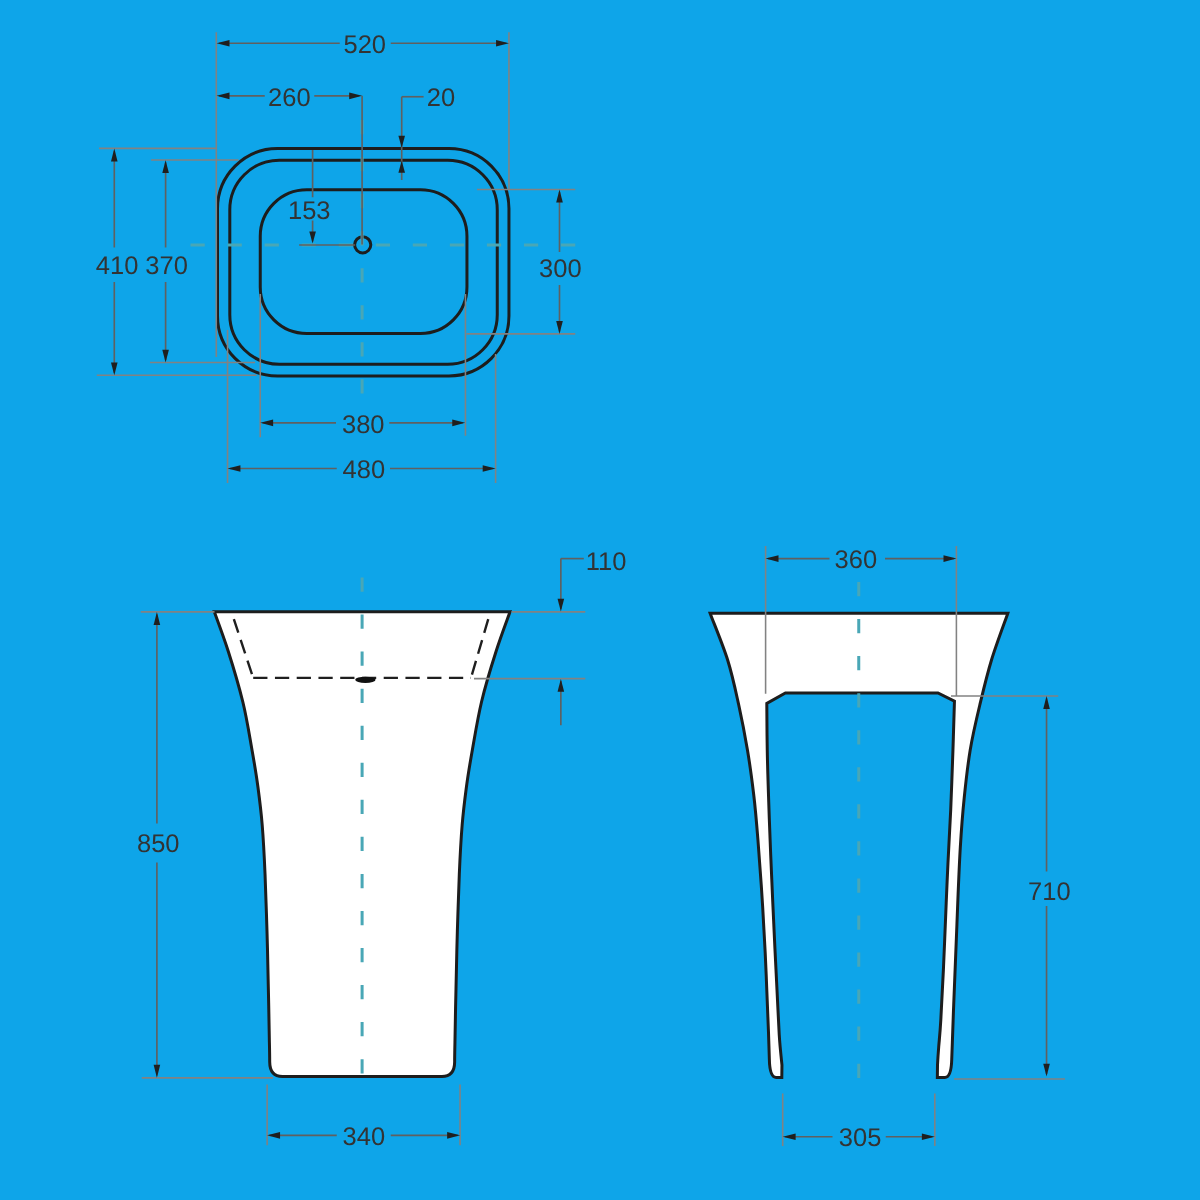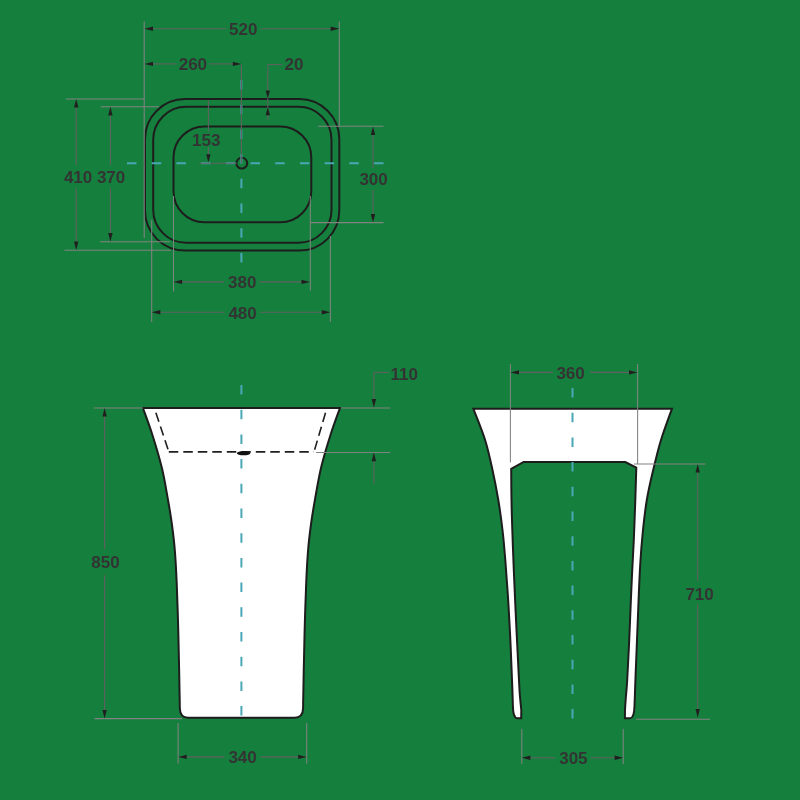--- a/index.html
+++ b/index.html
@@ -1,16 +1,16 @@
 <!DOCTYPE html>
 <html><head>
 <meta charset="utf-8">
 <style>
 html,body{margin:0;padding:0;background:#ffffff;}
-.page{width:800px;height:800px;position:relative;background:#15803d;overflow:hidden;font-weight:bold;}
+.page{width:800px;height:800px;position:relative;background:#0ea5e9;overflow:hidden;}
 text{font-family:"Liberation Sans",sans-serif;font-size:17px;fill:#333333;}
 .dim{stroke:#606060;stroke-width:1.1;fill:none;}
 .ext{stroke:#828282;stroke-width:1.05;fill:none;}
 .arr{fill:#1f1f1f;stroke:none;}
 .main{stroke:#1d1d1d;stroke-width:2;fill:none;}
 .mainf{stroke:#1d1d1d;stroke-width:2;fill:#ffffff;}
 .cyan{stroke:#49a7b6;stroke-width:2;fill:none;stroke-dasharray:9.5 15.2;}
 .hid{stroke:#1f1f1f;stroke-width:1.6;fill:none;stroke-dasharray:9.5 5;}
 </style>
 </head>

